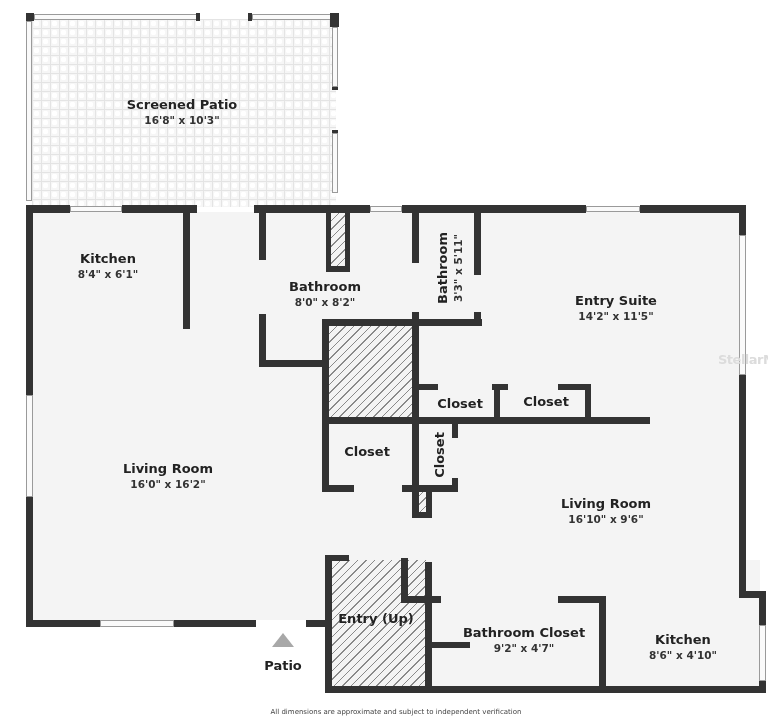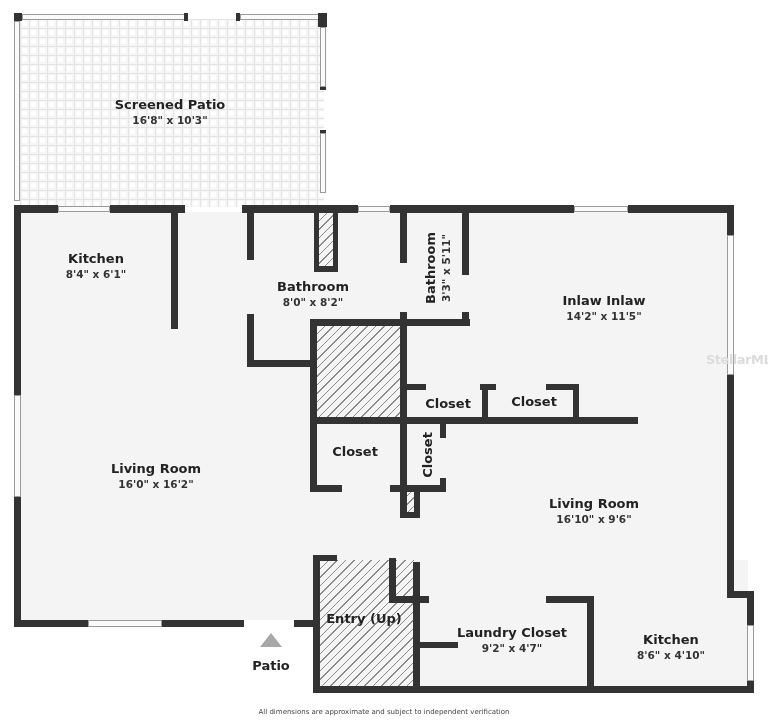--- a/index.html
+++ b/index.html
@@ -1,17 +1,17 @@
 <!DOCTYPE html>
 <html><head>
 <meta charset="utf-8">
 <style>
   html,body{margin:0;padding:0;background:#ffffff;}
   body{width:768px;height:720px;position:relative;overflow:hidden;font-family:"DejaVu Sans","Liberation Sans",sans-serif;}
-  .plan{position:absolute;left:0;top:0;width:652px;height:720px;}
+  .plan{position:absolute;left:12px;top:0;width:652px;height:720px;}
   .floor{position:absolute;background:#f4f4f4;}
   .patio{position:absolute;background-color:#f6f6f6;
     background-image:
       radial-gradient(circle at 50% 50%, #ffffff 0 2.6px, transparent 3px),
       linear-gradient(#e4e4e4 1px, transparent 1px),
       linear-gradient(90deg,#e4e4e4 1px, transparent 1px);
     background-size:9px 9px,9px 9px,9px 9px;}
   .hatch{position:absolute;background:#f4f4f4;
     background-image:repeating-linear-gradient(135deg,#8a8a8a 0 1px,transparent 1px 6px);}
   .wall{position:absolute;background:#333333;}
@@ -124,21 +124,21 @@
   </div>
   <div class="label" style="left:313px;top:294px;">
     <span class="name">Bathroom</span>
     <span class="dim">8'0" x 8'2"</span>
   </div>
   <div class="label vert" style="left:438px;top:268px;">
     <span class="name">Bathroom</span>
     <span class="dim">3'3" x 5'11"</span>
   </div>
   <div class="label" style="left:604px;top:308px;">
-    <span class="name">Inlaw Inlaw</span>
+    <span class="name">Entry Suite</span>
     <span class="dim">14'2" x 11'5"</span>
   </div>
   <div class="label" style="left:448px;top:404px;">
     <span class="name">Closet</span>
   </div>
   <div class="label" style="left:534px;top:402px;">
     <span class="name">Closet</span>
   </div>
   <div class="label" style="left:355px;top:452px;">
     <span class="name">Closet</span>
@@ -151,21 +151,21 @@
     <span class="dim">16'0" x 16'2"</span>
   </div>
   <div class="label" style="left:594px;top:511px;">
     <span class="name">Living Room</span>
     <span class="dim">16'10" x 9'6"</span>
   </div>
   <div class="label" style="left:364px;top:619px;">
     <span class="name">Entry (Up)</span>
   </div>
   <div class="label" style="left:512px;top:640px;">
-    <span class="name">Laundry Closet</span>
+    <span class="name">Bathroom Closet</span>
     <span class="dim">9'2" x 4'7"</span>
   </div>
   <div class="label" style="left:671px;top:647px;">
     <span class="name">Kitchen</span>
     <span class="dim">8'6" x 4'10"</span>
   </div>
 
   <div class="entry-tri" style="left:260px;top:633px;"></div>
   <div class="entry-label" style="left:271px;top:658px;">Patio</div>
 

